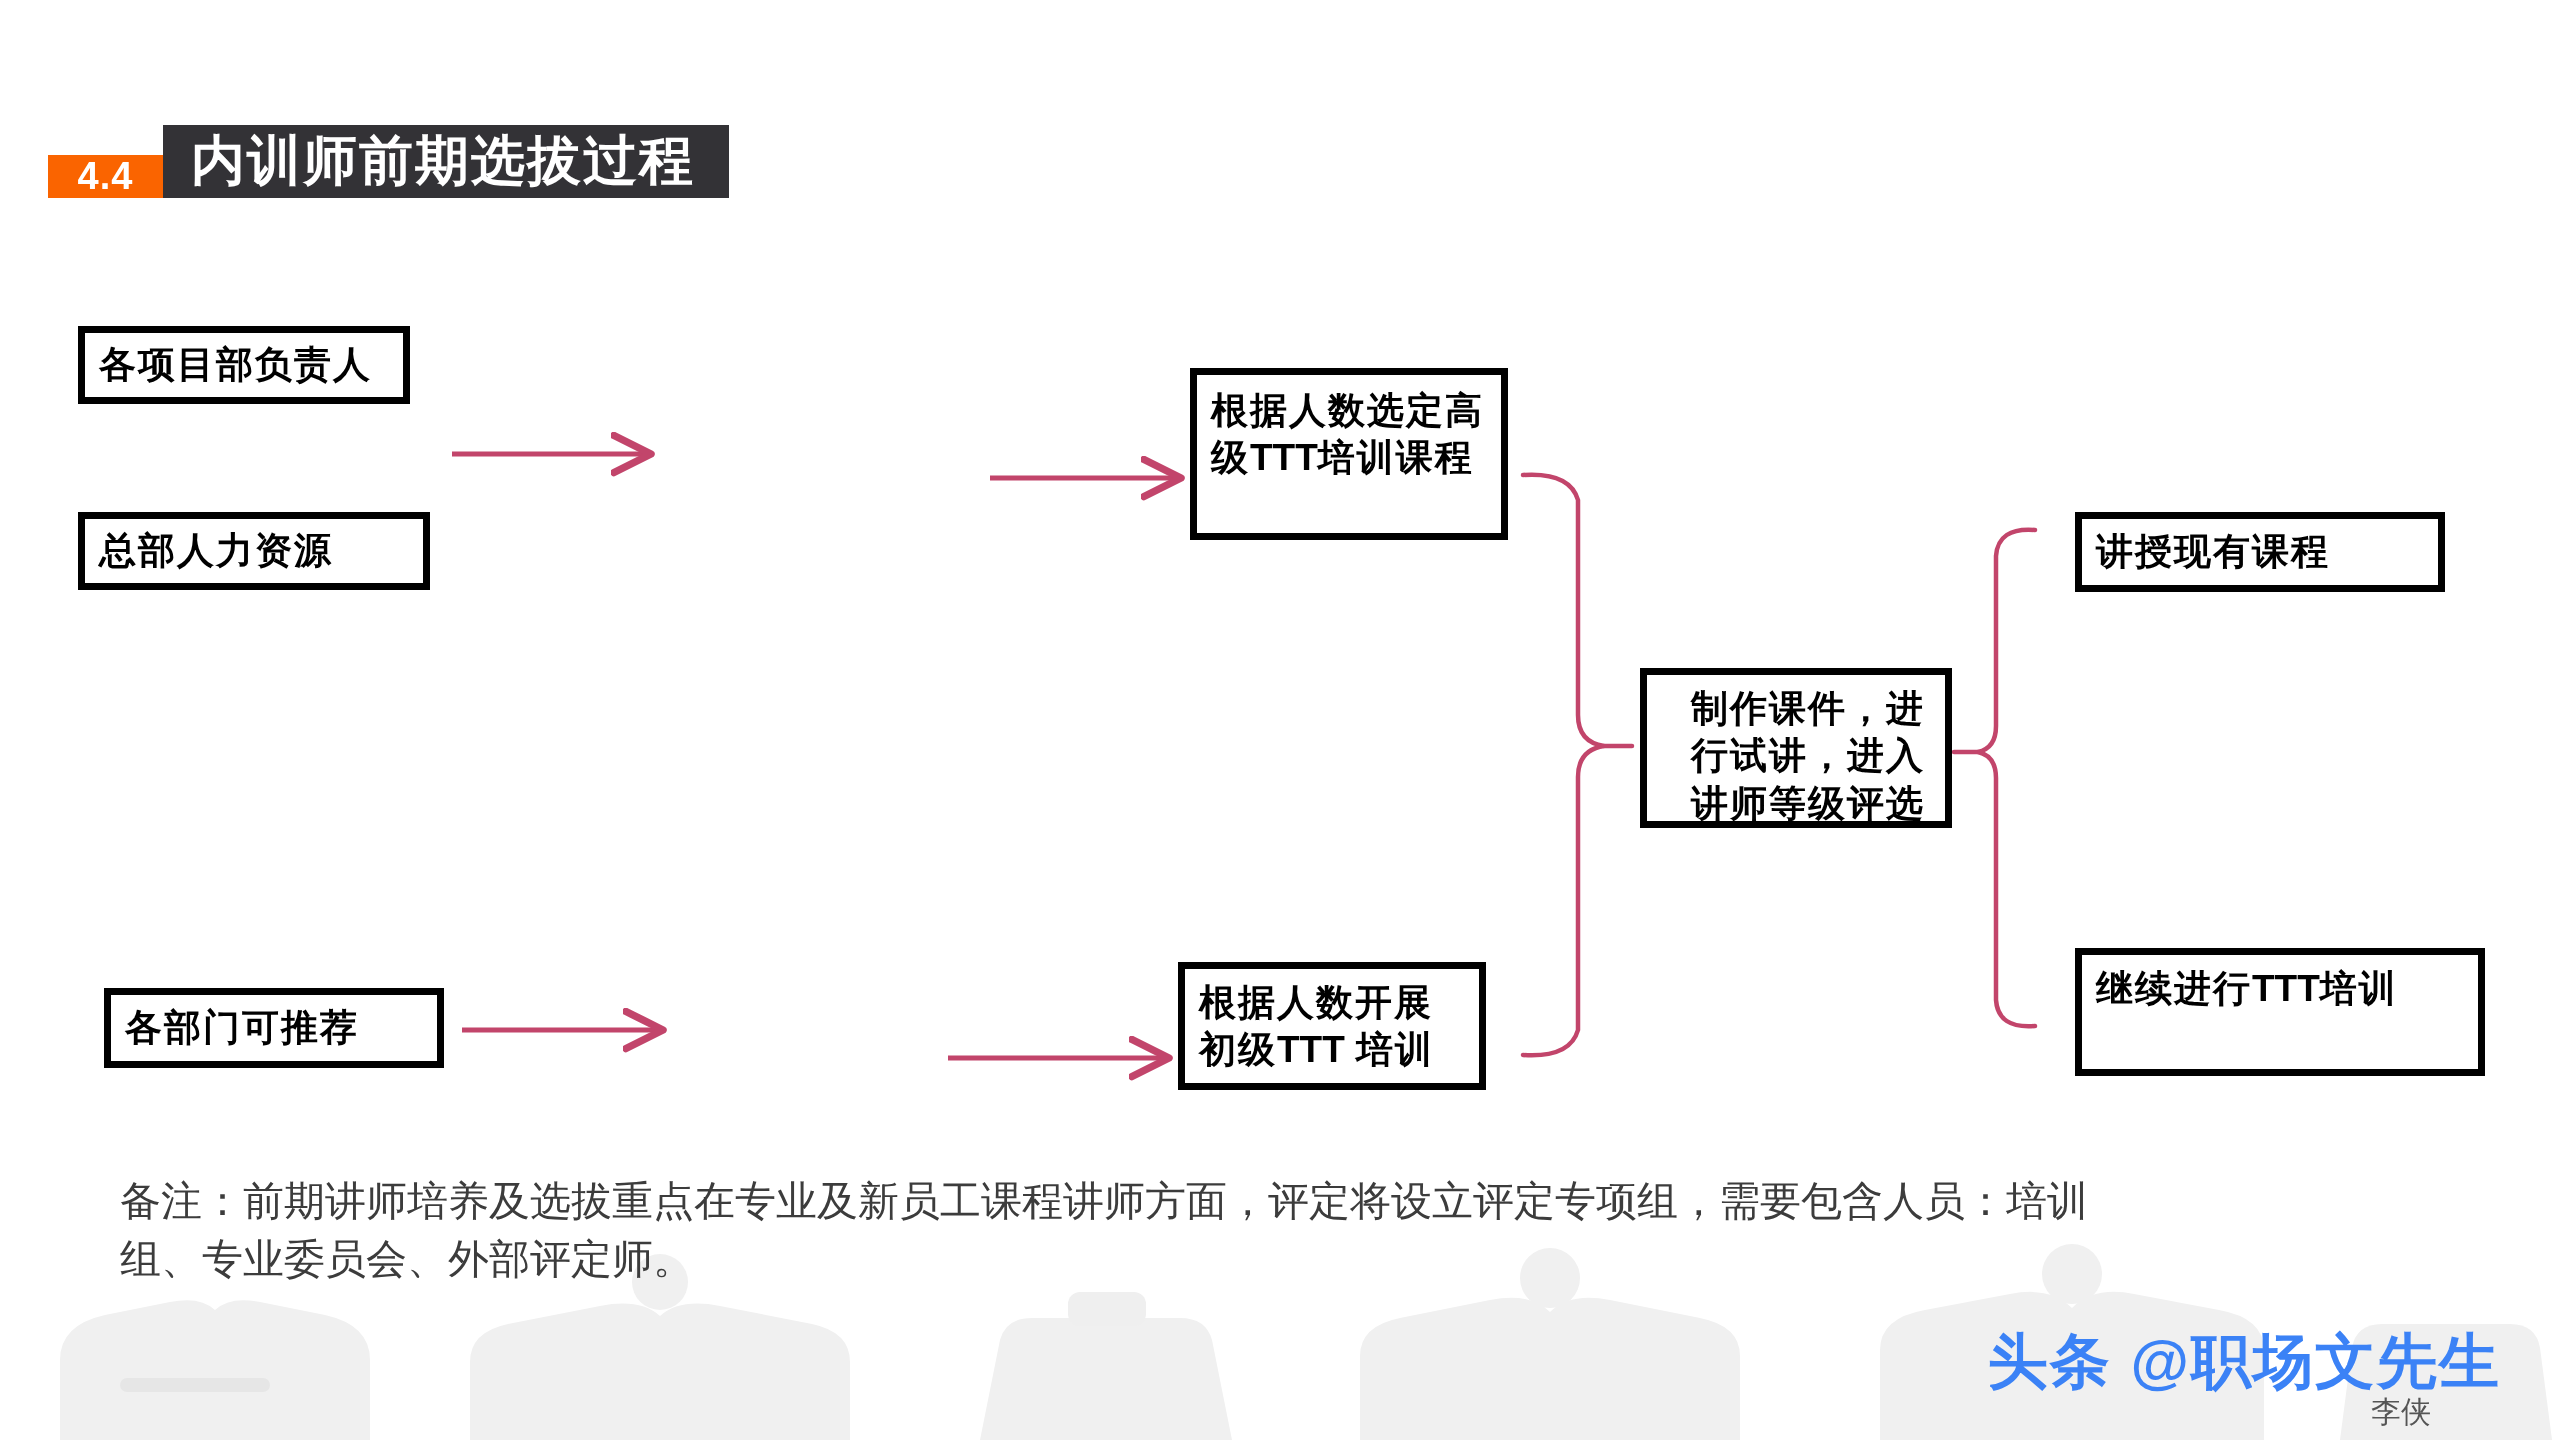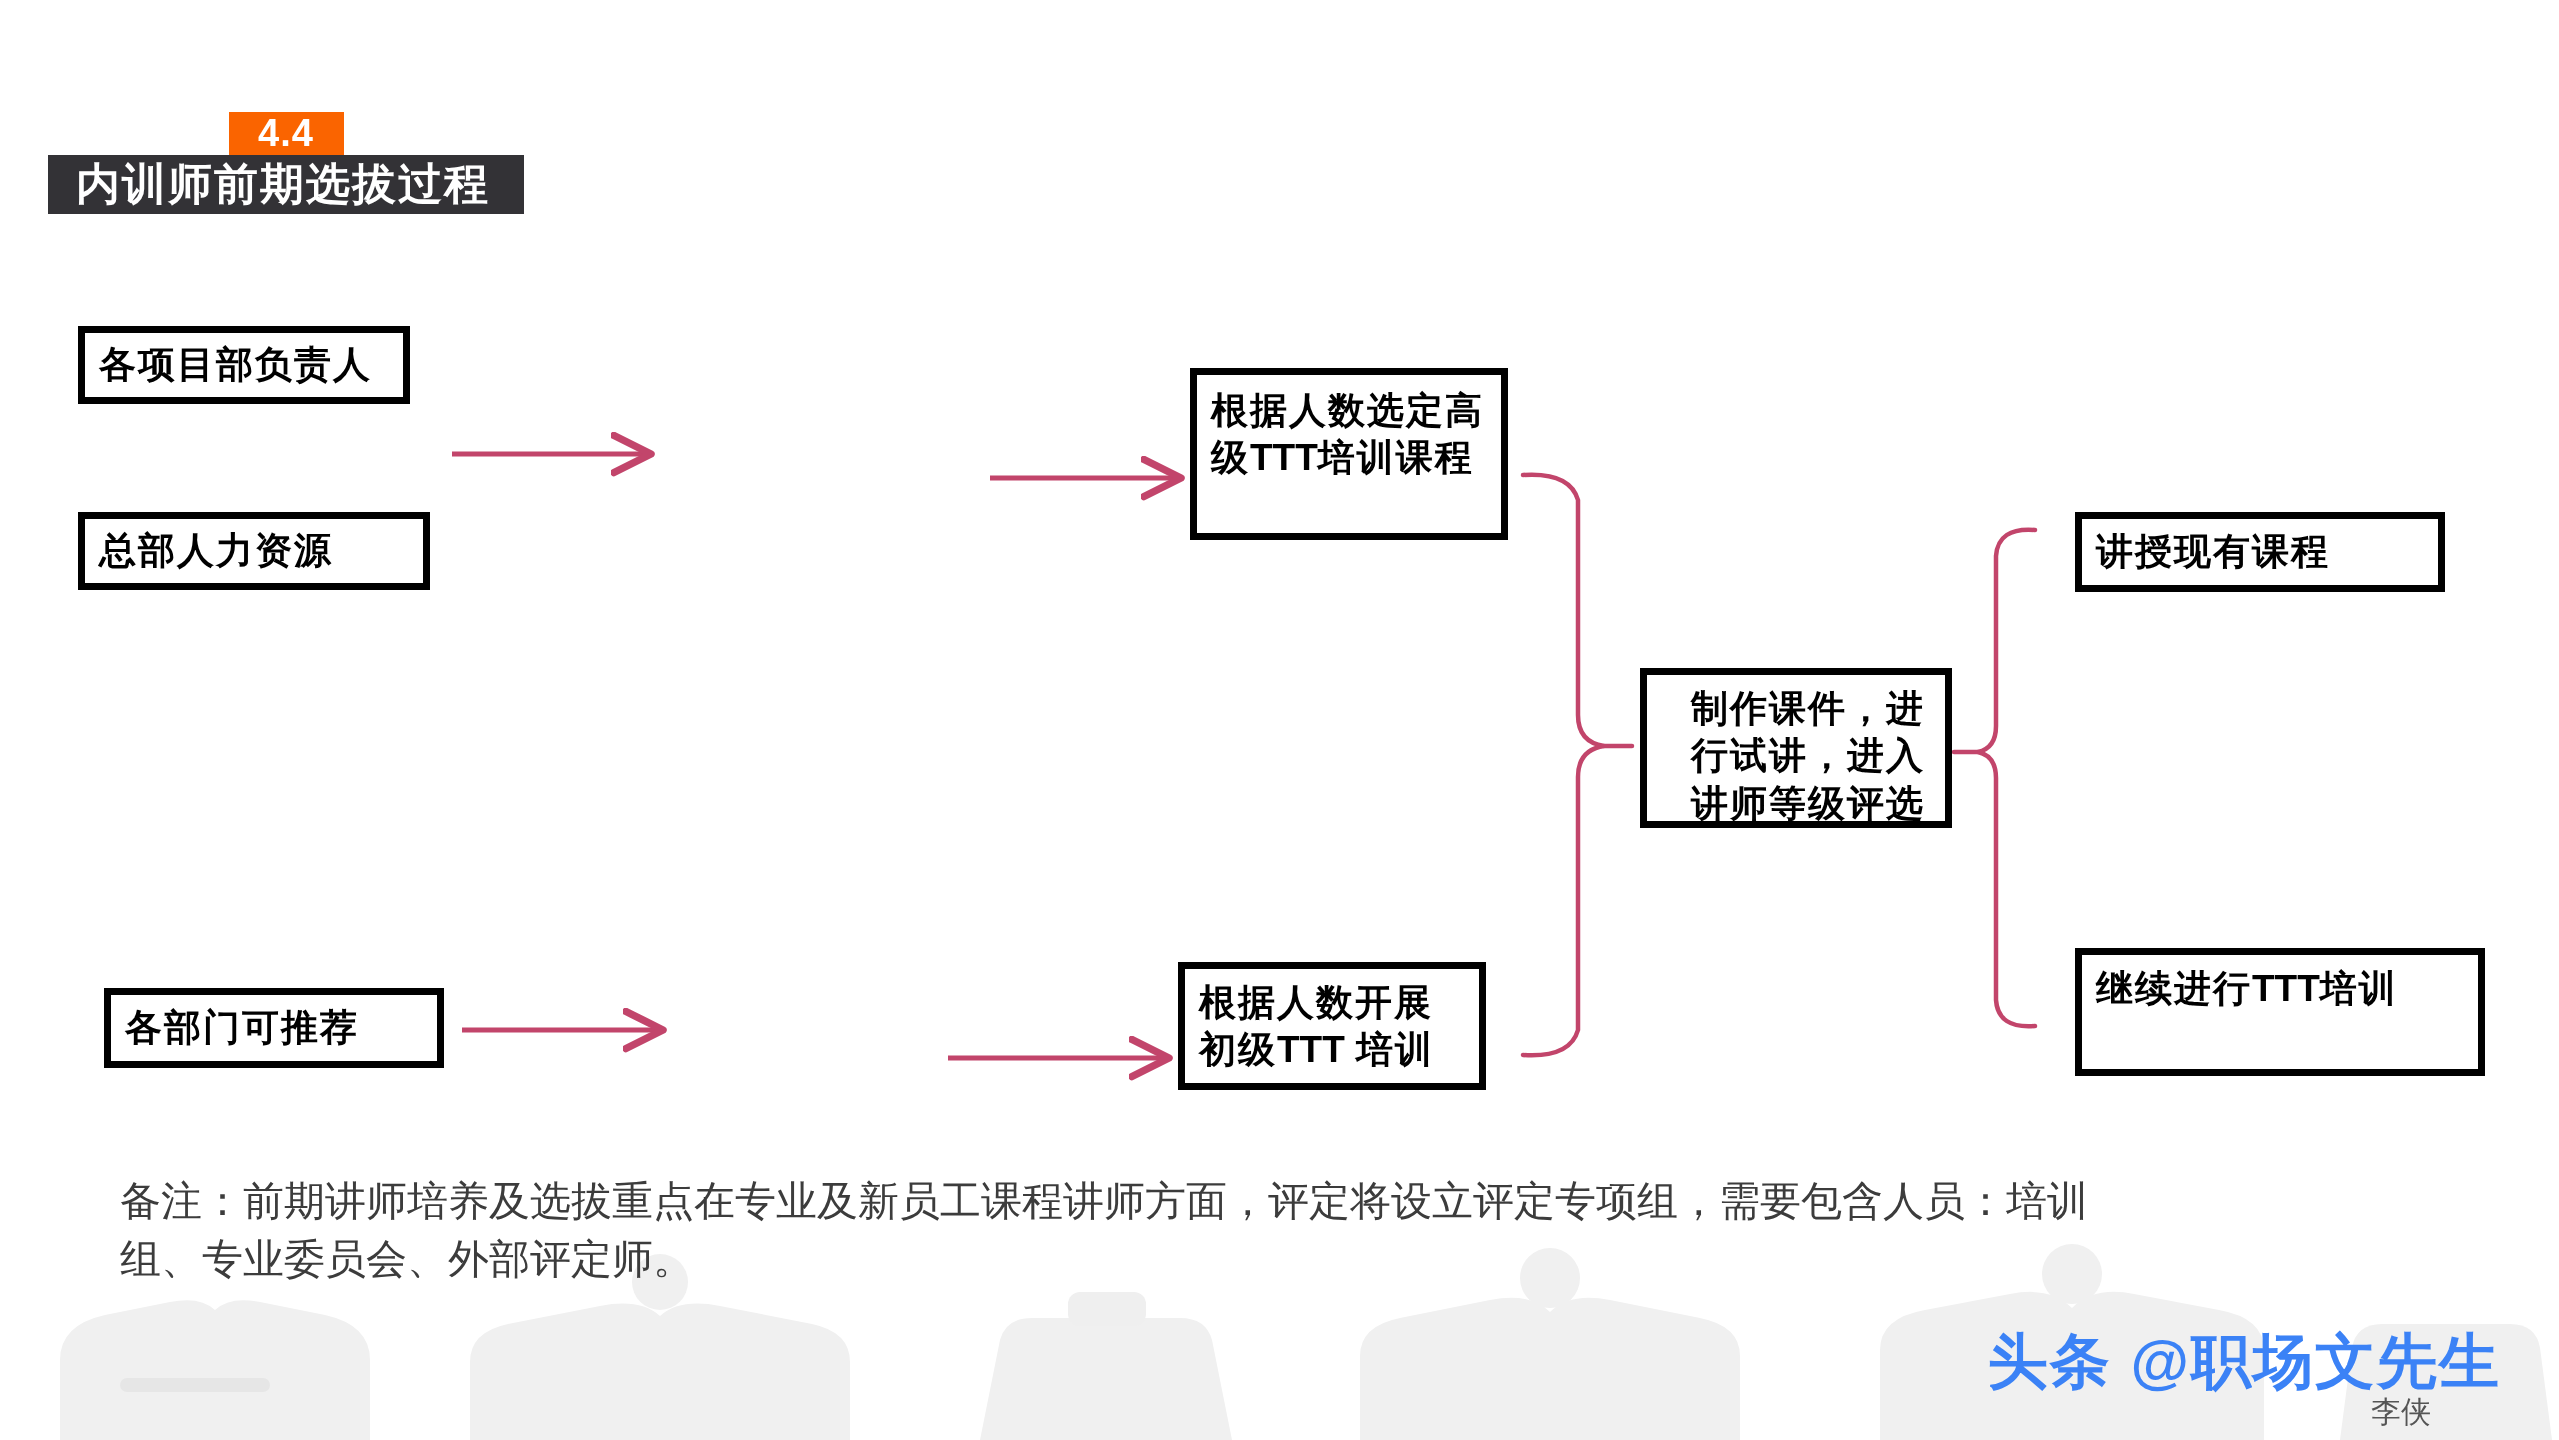--- a/index.html
+++ b/index.html
@@ -29,38 +29,37 @@
     pointer-events: none;
   }
 
   
   .banner {
     position: absolute;
     left: 48px;
     top: 112px;
     height: 86px;
     display: flex;
-    align-items: center;
-    flex-direction: column;
+    align-items: flex-end;
   }
   .banner-num {
     width: 115px;
     background: #fa6400;
     display: flex;
     align-items: center;
     justify-content: center;
     color: #ffffff;
     font-size: 38px;
     font-weight: bold;
     letter-spacing: 1px;
   }
   .banner-title {
     background: #333236;
     color: #ffffff;
-    font-size: 44px;
+    font-size: 54px;
     font-weight: bold;
     display: flex;
     align-items: center;
     padding: 0 34px 0 28px;
     letter-spacing: 2px;
   }
 
   
   .box {
     position: absolute;

